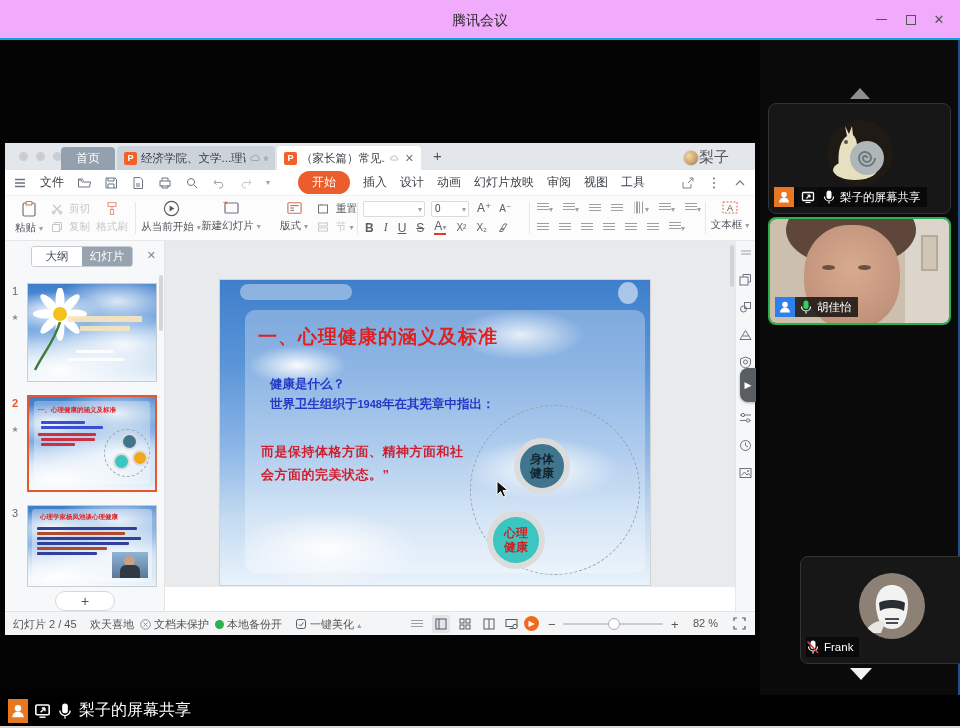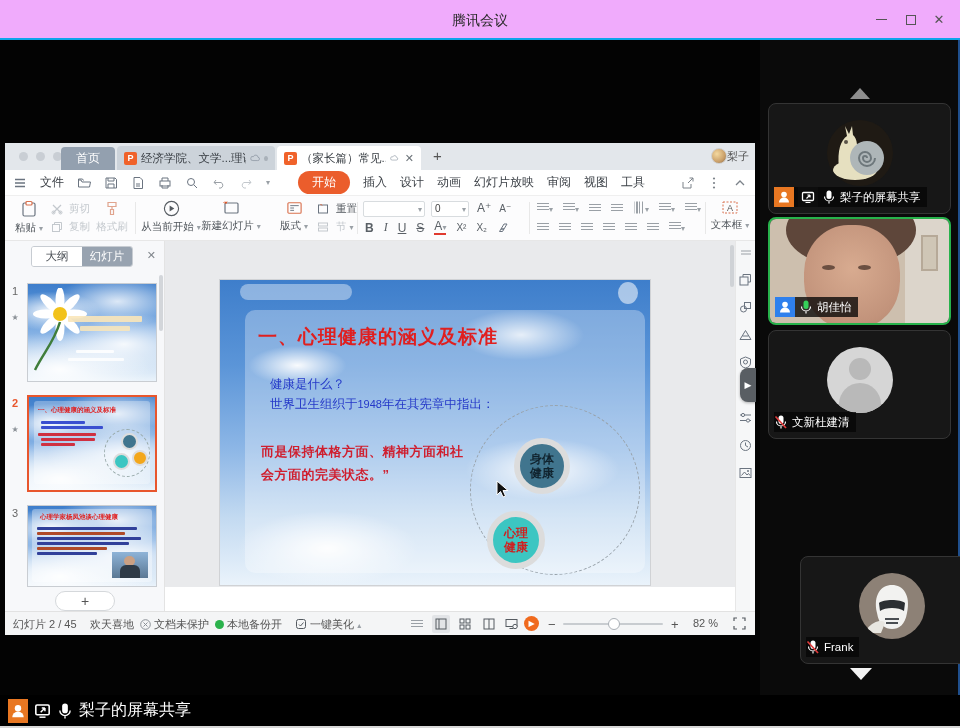--- a/index.html
+++ b/index.html
@@ -25,21 +25,21 @@
   .dots { position:absolute; left:14px; top:9px; display:flex; gap:8px; }
   .dots span { width:9px; height:9px; border-radius:50%; background:#c9ced4; }
   .tab-home { position:absolute; left:56px; top:4px; width:54px; height:23px; background:#93a0af; color:#fff; border-radius:4px 4px 0 0; text-align:center; line-height:23px; font-size:12px; }
   .doc-tab { position:absolute; top:3px; height:24px; display:flex; align-items:center; gap:4px; padding:0 7px; font-size:11.5px; color:#3b4046; border-radius:4px 4px 0 0; white-space:nowrap; overflow:hidden; }
   .doc-tab.t1 { left:112px; width:158px; background:#ccd3da; }
   .doc-tab.t2 { left:272px; width:144px; background:#fff; }
   .p-icon { flex:0 0 13px; width:13px; height:13px; background:#f0622a; color:#fff; border-radius:2px; font-size:9px; font-weight:bold; text-align:center; line-height:13px; }
   .tab-x { color:#6b7278; font-size:11px; margin-left:2px; }
   .tab-dot { width:5px; height:5px; border-radius:50%; background:#a9b1b9; }
   .newtab { position:absolute; left:428px; top:4px; font-size:15px; color:#555; }
-  .tab-user { position:absolute; right:6px; top:5px; display:flex; align-items:center; font-size:11px; color:#555; }
+  .tab-user { position:absolute; right:26px; top:5px; display:flex; align-items:center; font-size:15px; color:#555; }
   .tab-user .ava { width:16px; height:16px; border-radius:50%; background:radial-gradient(circle at 35% 35%, #f4d9a0, #caa06a 60%, #8a6a48); border:1px solid #cfcfcf; }
 
   
   .wps-menubar { position:absolute; top:27px; left:0; right:0; height:26px; background:#fff; border-bottom:1px solid #efefef; display:flex; align-items:center; padding:0 8px; gap:13px; font-size:12px; color:#3a3f45; }
   .mb-icon { width:14px; height:14px; display:inline-block; }
   .mb-gap { width:2px; }
   .pill-start { background:#eb5d2c; color:#fff; border-radius:12px; padding:3px 14px; font-size:12px; }
   .mb-right { margin-left:auto; display:flex; gap:12px; align-items:center; color:#7c838a; }
 
   
@@ -88,21 +88,21 @@
 
   
   .bar { position:absolute; border-radius:1px; }
 
   
   .canvas { position:absolute; left:55px; top:39px; width:430px; height:305px; box-shadow:0 0 0 1px #d0d2d5; }
   .cv-topbox { position:absolute; left:20px; top:4px; width:112px; height:16px; background:rgba(255,255,255,.4); border-radius:8px; }
   .cv-oval { position:absolute; left:398px; top:2px; width:20px; height:22px; background:rgba(255,255,255,.55); border-radius:50%; }
   .cv-panel { position:absolute; left:25px; top:30px; width:400px; height:263px; background:rgba(255,255,255,.3); border-radius:10px; }
   .cv-title { position:absolute; left:38px; top:44px; font-size:19px; font-weight:bold; color:#e01f1f; letter-spacing:1px; }
-  .cv-blue { position:absolute; color:#2438c8; font-size:12.5px; font-weight:normal;text-align:right; }
+  .cv-blue { position:absolute; color:#2438c8; font-size:12.5px; font-weight:bold;text-align:right; }
   .cv-red { position:absolute; color:#cf1f2f; font-size:13px; font-weight:bold; letter-spacing:.5px; }
   .dashc { position:absolute; left:250px; top:125px; width:170px; height:170px; border:1.5px dashed #98a2aa; border-radius:50%; }
   .ball { position:absolute; border-radius:50%; border:6px solid #dcdcdc; display:flex; flex-direction:column; align-items:center; justify-content:center; font-weight:bold; line-height:14px; }
   .ball span { display:block; }
 
   
   .wps-status { position:absolute; left:0; right:0; bottom:0; height:24px; background:#f4f5f6; border-top:1px solid #e2e2e2; font-size:11px; color:#555; }
   .sb { position:absolute; top:5px; white-space:nowrap; }
   .sb-ic { display:inline-block; vertical-align:-2px; }
   .viewbtn { position:absolute; top:3px; width:18px; height:18px; text-align:center; }
@@ -640,32 +640,20 @@
               <use href="#sym-person"></use>
             </svg>
           </span>
         <svg width="14" height="14" viewBox="0 0 14 14">
             <use href="#sym-mic-active"></use>
           </svg>
         <span>胡佳怡</span>
       </div>
     </div>
 
-    <div class="tile" style="top:290px; height:109px;">
-      <div class="avatar-c sil">
-        <div class="head"></div>
-          <div class="body"></div>
-      </div>
-      <div class="tag">
-        <svg width="14" height="14" viewBox="0 0 14 14">
-            <use href="#sym-mic-muted"></use>
-          </svg>
-        <span>文新杜建清</span>
-      </div>
-    </div>
 
 
     <div class="tile" style="top:516px; height:108px;margin-left:32px;">
       <div class="avatar-c" style="background:#8d8176;">
         <svg width="66" height="66" viewBox="0 0 66 66">
           <path d="M18 40 C14 22 22 12 33 12 C44 12 52 22 48 40 C46 52 40 56 33 56 C26 56 20 52 18 40z" fill="#f2f2f0"></path>
           <path d="M20 30 C24 26 42 26 46 30 L45 38 C40 34 26 34 21 38z" fill="#2b2f33"></path>
           <path d="M26 46 h14 M27 50 h12" stroke="#4a4e52" stroke-width="2"></path>
           <path d="M8 56 C14 48 24 46 26 50 L22 60 H10z" fill="#e8e6e0"></path>
         </svg>

